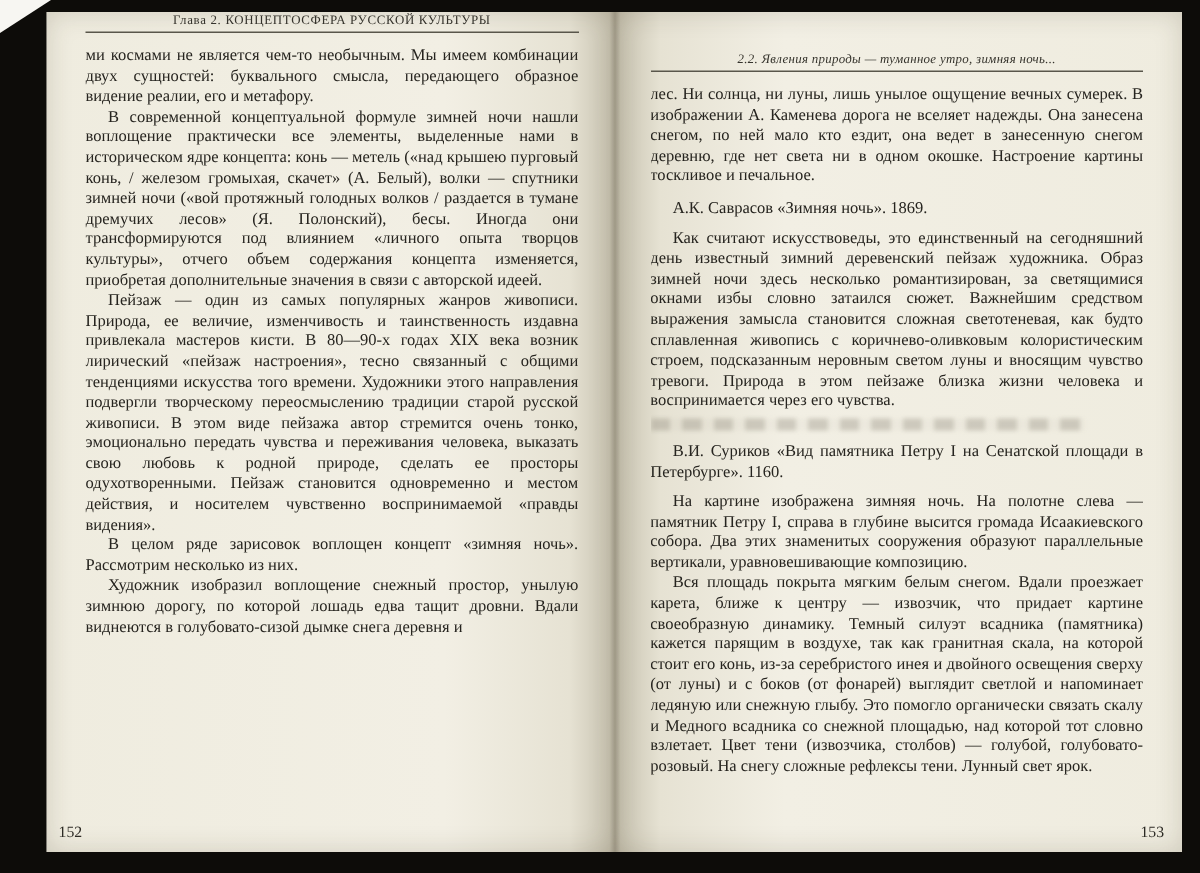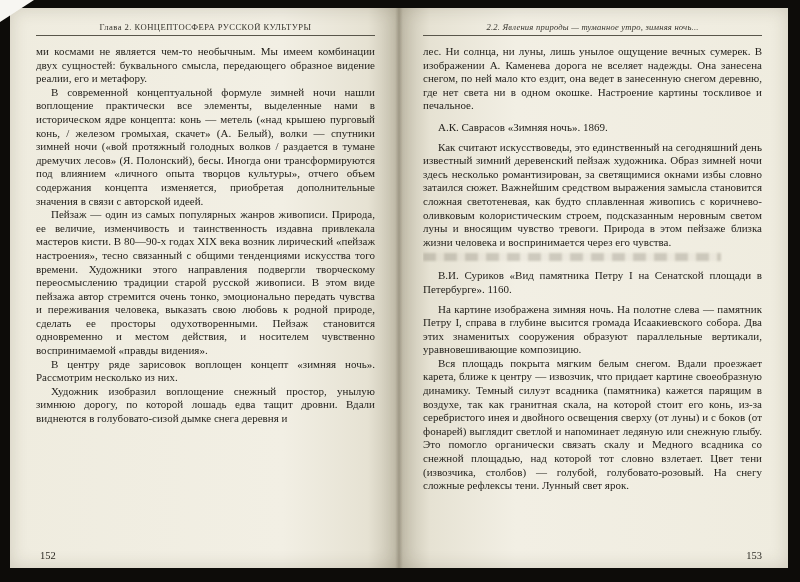--- a/index.html
+++ b/index.html
@@ -32,25 +32,26 @@
     position: relative;
     width: 50%; height: 100%;
     box-sizing: border-box;
     overflow: hidden;
     color: #26241f;
     box-shadow: inset 0 0 18px rgba(60,50,30,0.18);
     display: flex; flex-direction: column;
   }
   .page.left {
     background: linear-gradient(to right, #efecdf 0%, #f2efe4 70%, #e6e2d3 92%, #c9c4b2 99%, #a9a391 100%);
-    padding: 14px 24px 26px 26px;
+    padding: 0 24px 26px 26px;
+    margin-left: 21px;
   }
   .page.right {
     background: linear-gradient(to left, #efecdf 0%, #f2efe4 70%, #e6e2d3 92%, #c9c4b2 99%, #a9a391 100%);
-    padding: 14px 26px 26px 24px;
+    padding: 26px 26px 26px 24px;
   }
   .running-head {
     flex: 0 0 auto;
     font-size: 8.6px;
     letter-spacing: 0.45px;
     text-align: center;
     color: #35332c;
     padding-bottom: 3px;
     border-bottom: 1px solid #59564b;
     margin-bottom: 9px;
@@ -77,37 +78,37 @@
       rgba(125,118,104,0.04) 13px 21px);
     filter: blur(1.3px);
     text-indent: 0;
   }
   .page-number {
     position: absolute;
     bottom: 7px;
     font-size: 10.5px;
     color: #2c2a24;
   }
-  .page.left  .page-number { left: 30px; text-align: right; }
-  .page.right .page-number { right: 26px; }
+  .page.left  .page-number { left: 8px; text-align: right; }
+  .page.right .page-number { right: 12px; }
 </style>
 </head>
 <body>
 
 <div class="scan">
   <div class="corner-fold"></div>
   <div class="spread">
 
     <div class="page left">
       <div class="running-head">Глава 2. КОНЦЕПТОСФЕРА РУССКОЙ КУЛЬТУРЫ</div>
       <div class="page-body" id="left-body">
           <p class="para continuation">ми космами не является чем-то необычным. Мы имеем комбинации двух сущностей: буквального смысла, передающего образное видение реалии, его и метафору.</p>
           <p class="para indent">В современной концептуальной формуле зимней ночи нашли воплощение практически все элементы, выделенные нами в историческом ядре концепта: конь — метель («над крышею пурговый конь, / железом громыхая, скачет» (А. Белый), волки — спутники зимней ночи («вой протяжный голодных волков / раздается в тумане дремучих лесов» (Я. Полонский), бесы. Иногда они трансформируются под влиянием «личного опыта творцов культуры», отчего объем содержания концепта изменяется, приобретая дополнительные значения в связи с авторской идеей.</p>
           <p class="para indent">Пейзаж — один из самых популярных жанров живописи. Природа, ее величие, изменчивость и таинственность издавна привлекала мастеров кисти. В 80—90-х годах XIX века возник лирический «пейзаж настроения», тесно связанный с общими тенденциями искусства того времени. Художники этого направления подвергли творческому переосмыслению традиции старой русской живописи. В этом виде пейзажа автор стремится очень тонко, эмоционально передать чувства и переживания человека, выказать свою любовь к родной природе, сделать ее просторы одухотворенными. Пейзаж становится одновременно и местом действия, и носителем чувственно воспринимаемой «правды видения».</p>
-          <p class="para indent">В центру ряде зарисовок воплощен концепт «зимняя ночь». Рассмотрим несколько из них.</p>
+          <p class="para indent">В целом ряде зарисовок воплощен концепт «зимняя ночь». Рассмотрим несколько из них.</p>
           <p class="para indent">Художник изобразил воплощение снежный простор, унылую зимнюю дорогу, по которой лошадь едва тащит дровни. Вдали виднеются в голубовато-сизой дымке снега деревня и</p>
         </div>
       <div class="page-number">152</div>
     </div>
 
     <div class="page right">
       <div class="running-head italic">2.2. Явления природы — туманное утро, зимняя ночь...</div>
       <div class="page-body" id="right-body">
           <p class="para continuation">лес. Ни солнца, ни луны, лишь унылое ощущение вечных сумерек. В изображении А. Каменева дорога не вселяет надежды. Она занесена снегом, по ней мало кто ездит, она ведет в занесенную снегом деревню, где нет света ни в одном окошке. Настроение картины тоскливое и печальное.</p>
           <p class="para heading">А.К. Саврасов «Зимняя ночь». 1869.</p>

